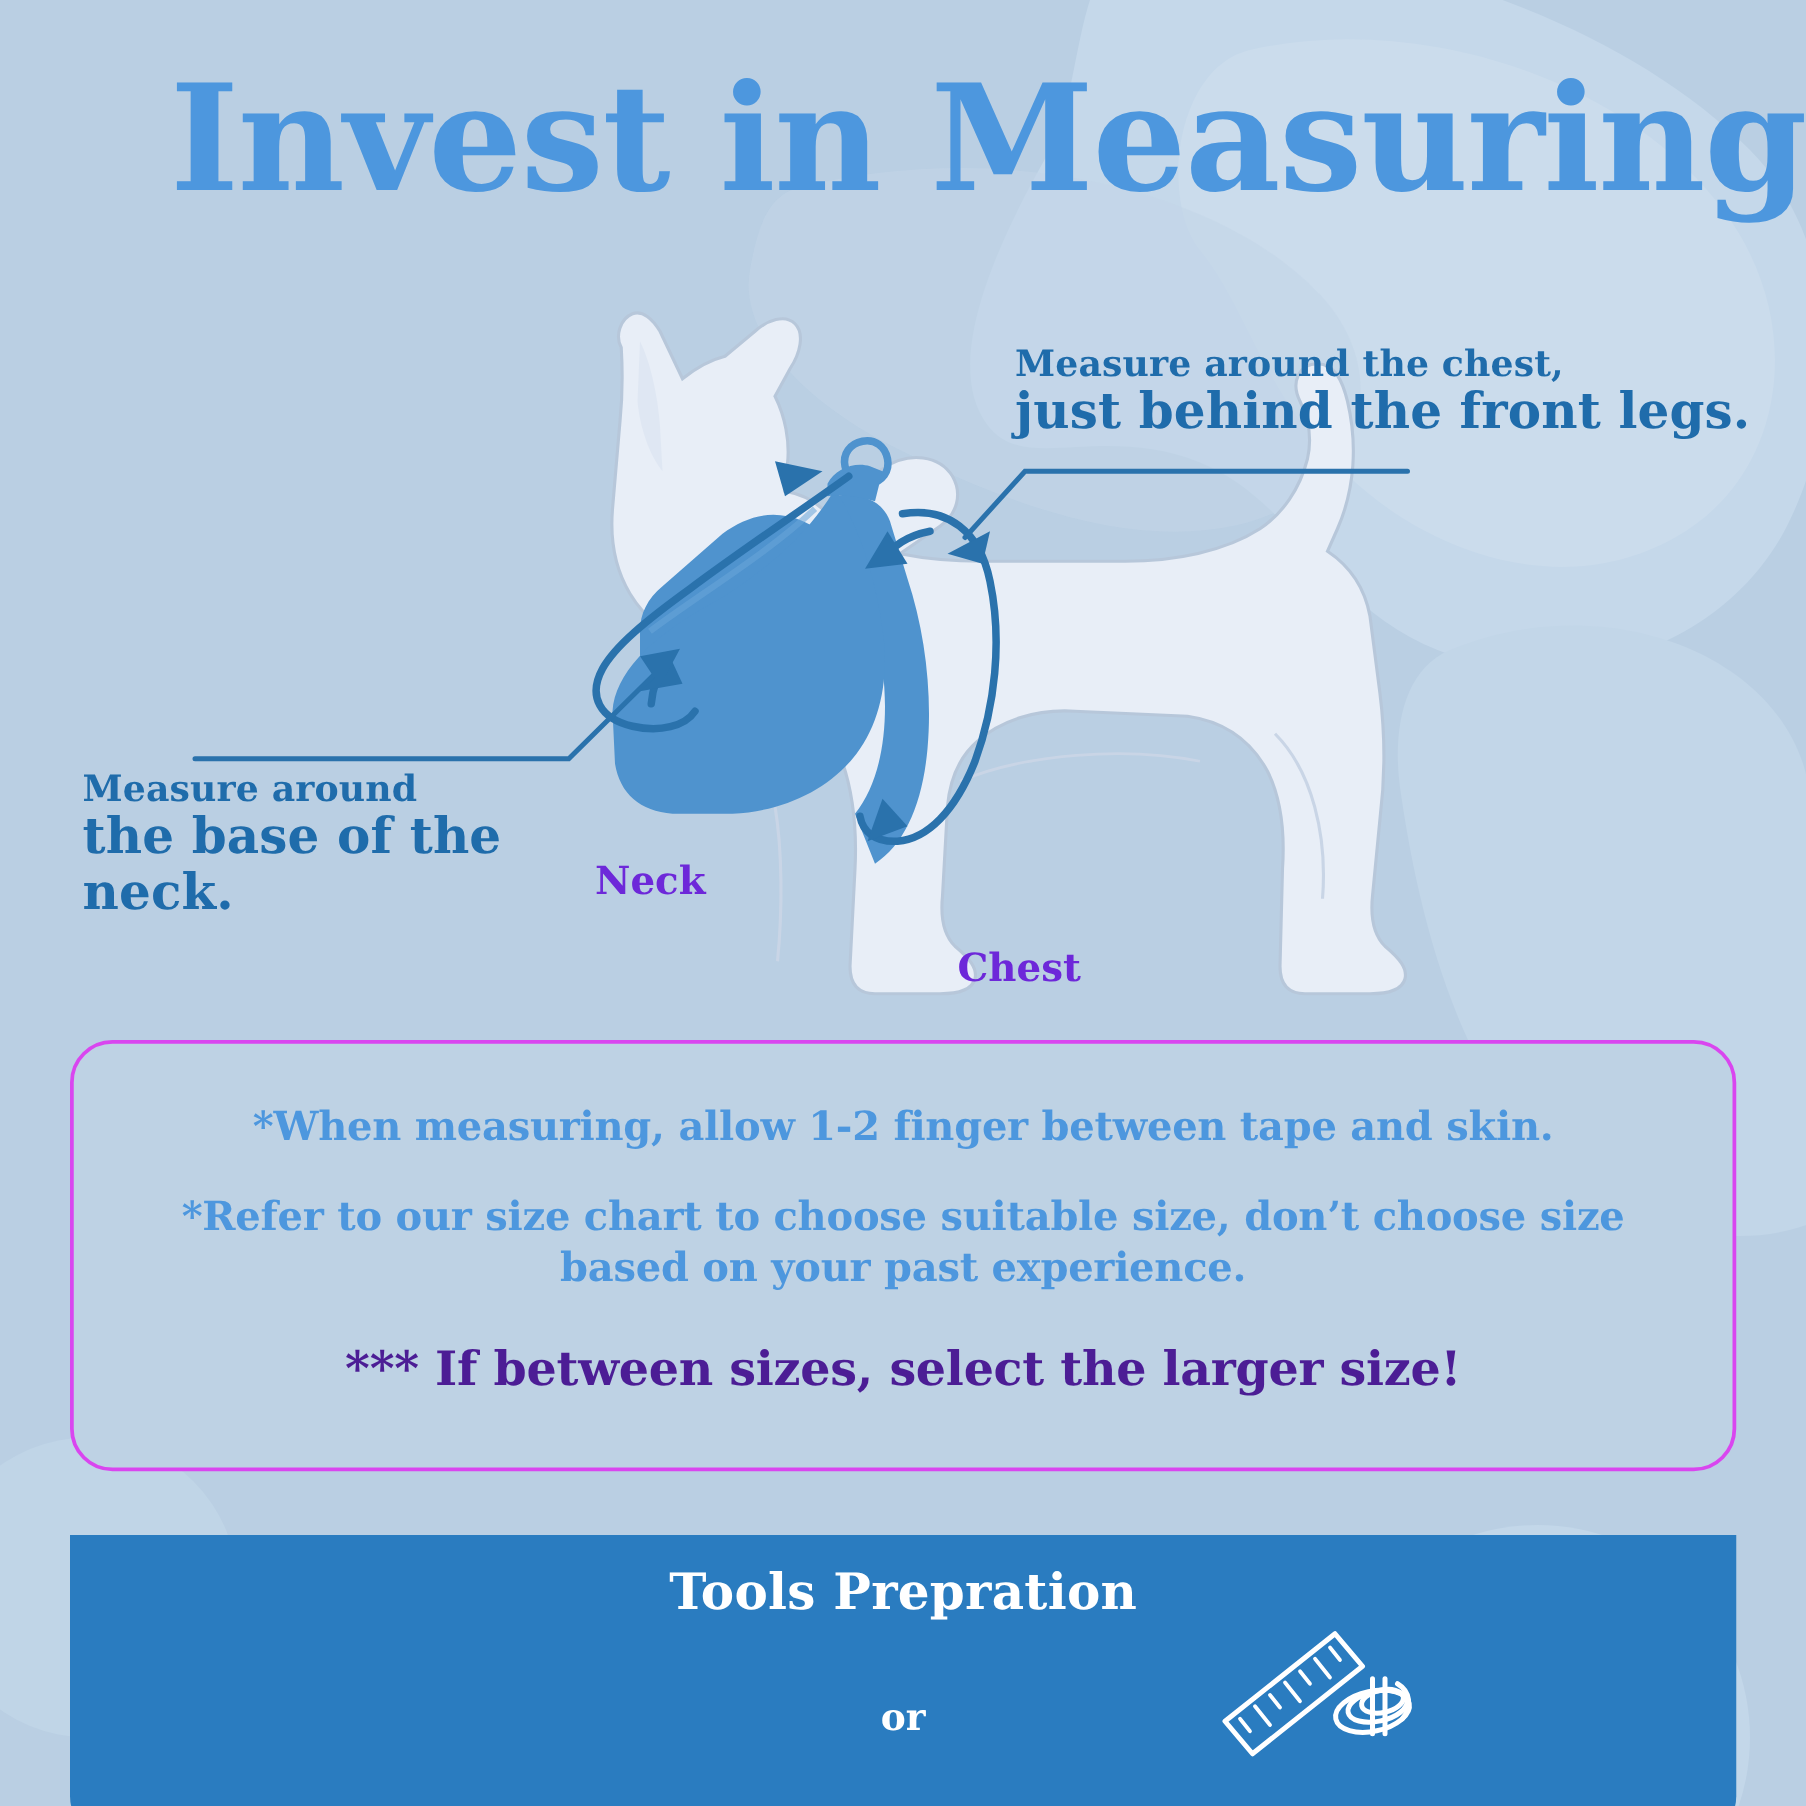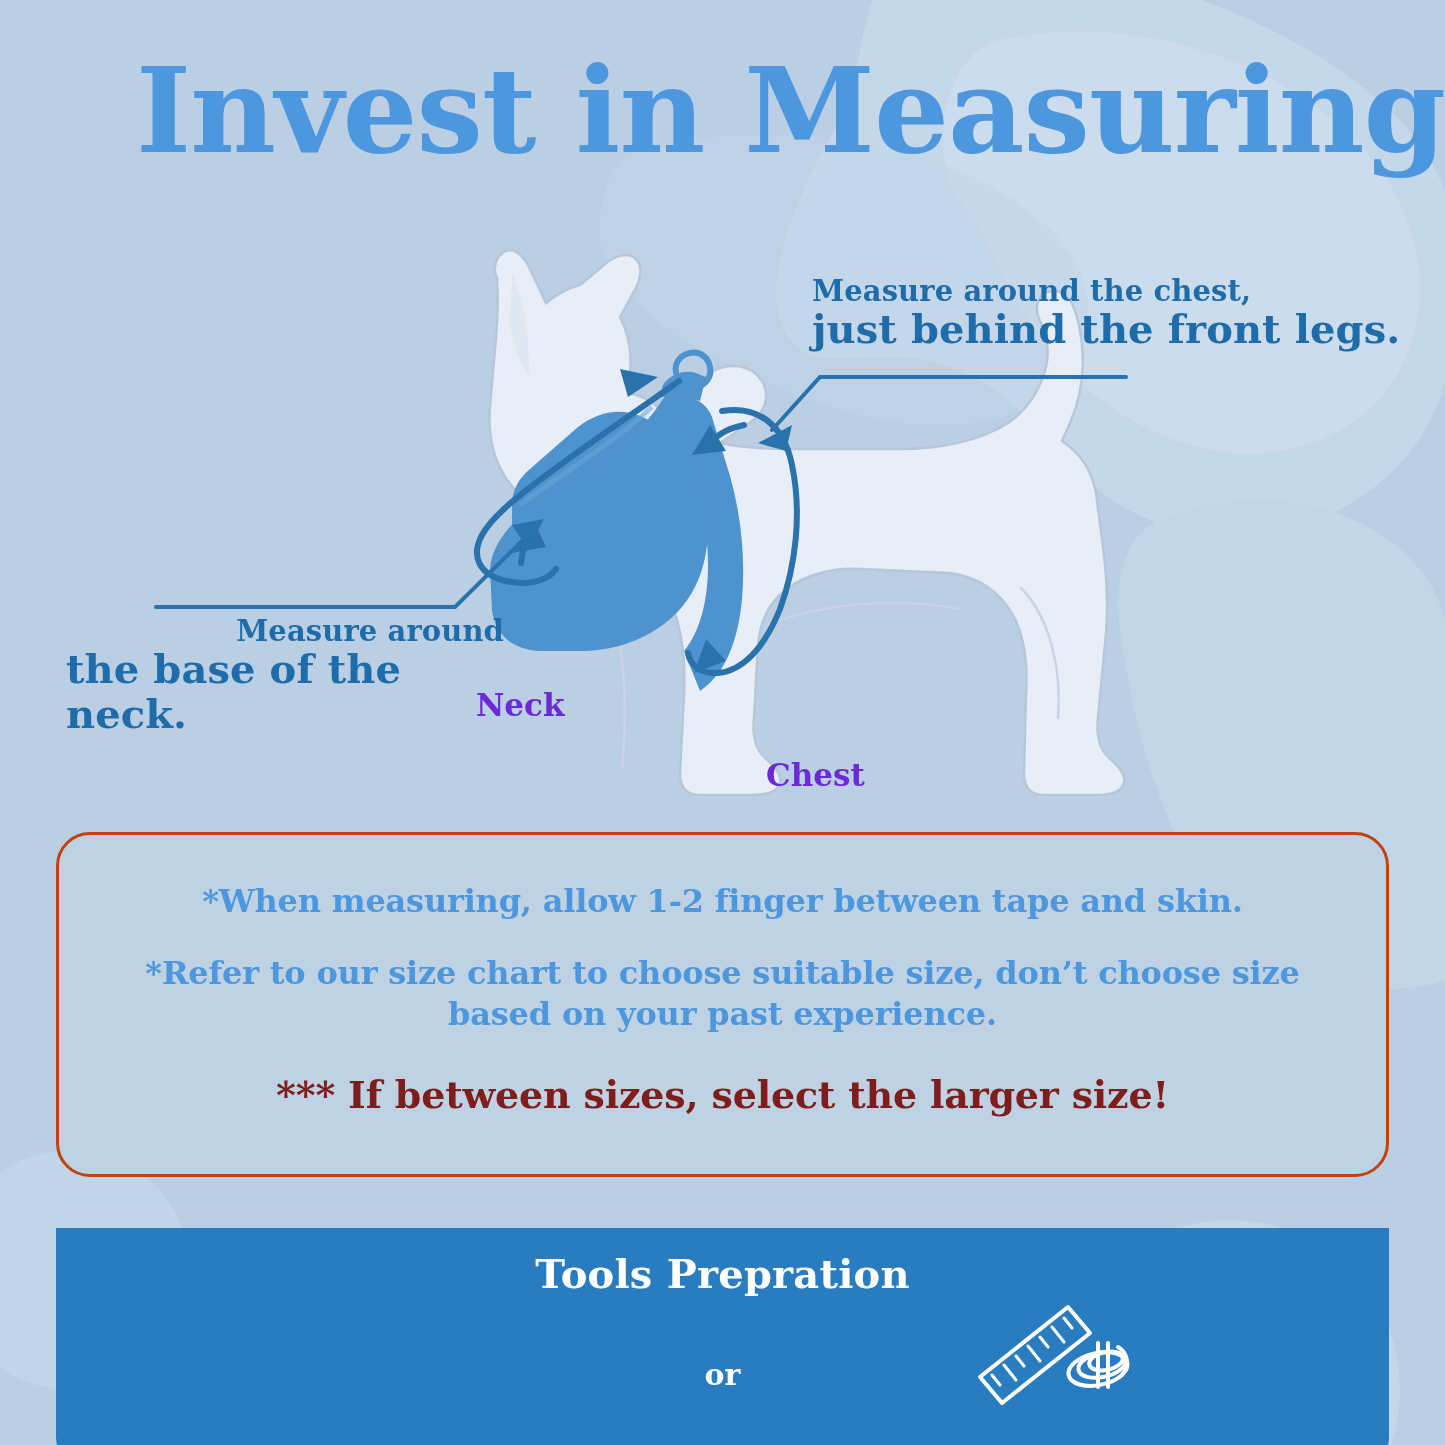--- a/index.html
+++ b/index.html
@@ -33,55 +33,55 @@
   #diagram { position:absolute; top:225px; left:0; width:1445px; height:600px; }
   #diagram svg { position:absolute; top:0; left:0; }
 
   
   .anno { position:absolute; color:#1f6cab; font-family:"DejaVu Serif", serif; font-weight:700; }
   .anno .small { font-size:29px; line-height:1.12; display:block; letter-spacing:.1px;}
   .anno .big   { font-size:40px; line-height:1.12; display:block; letter-spacing:.1px;}
 
   #anno-chest { top:275px; left:812px; text-align:left; }
   #anno-neck  { top:615px; left:66px; width:440px; }
-  #anno-neck .small { text-align:right; padding-right:2px; }
+  #anno-neck .small { padding-right:2px; }
   #anno-neck .big   { text-align:left; }
 
   .part-label {
     position:absolute;
     color:#6d28d9;
     font-family:"DejaVu Serif", serif;
     font-weight:700;
     font-size:31px;
   }
   #label-neck  { top:462px; left:476px; }
   #label-chest { top:532px; left:766px; }
 
   
   #notes {
     position:absolute;
     left:56px; top:832px;
     width:1333px; height:345px;
-    border:3px solid #c2410c;
+    border:3px solid #d946ef;
     border-radius:34px;
     background:#bed2e4;
     padding:46px 56px 0 56px;
     text-align:center;
   }
   .note {
     font-family:"DejaVu Serif", serif;
     font-weight:700;
     color:#4d97de;
     font-size:32px;
     line-height:1.30;
     letter-spacing:-.2px;
   }
   #note-1 { margin-bottom:30px; }
   #note-2 { margin-bottom:34px; }
-  #note-3 { color:#7f1d1d; font-size:38px; letter-spacing:-.2px; }
+  #note-3 { color:#4c1d95; font-size:38px; letter-spacing:-.2px; }
 
   
   #tools {
     position:absolute;
     left:56px; top:1228px;
     width:1333px; height:243px;
     background:#2a7cc0;
     border-radius:0 0 34px 34px;
     color:#ffffff;
     text-align:center;

